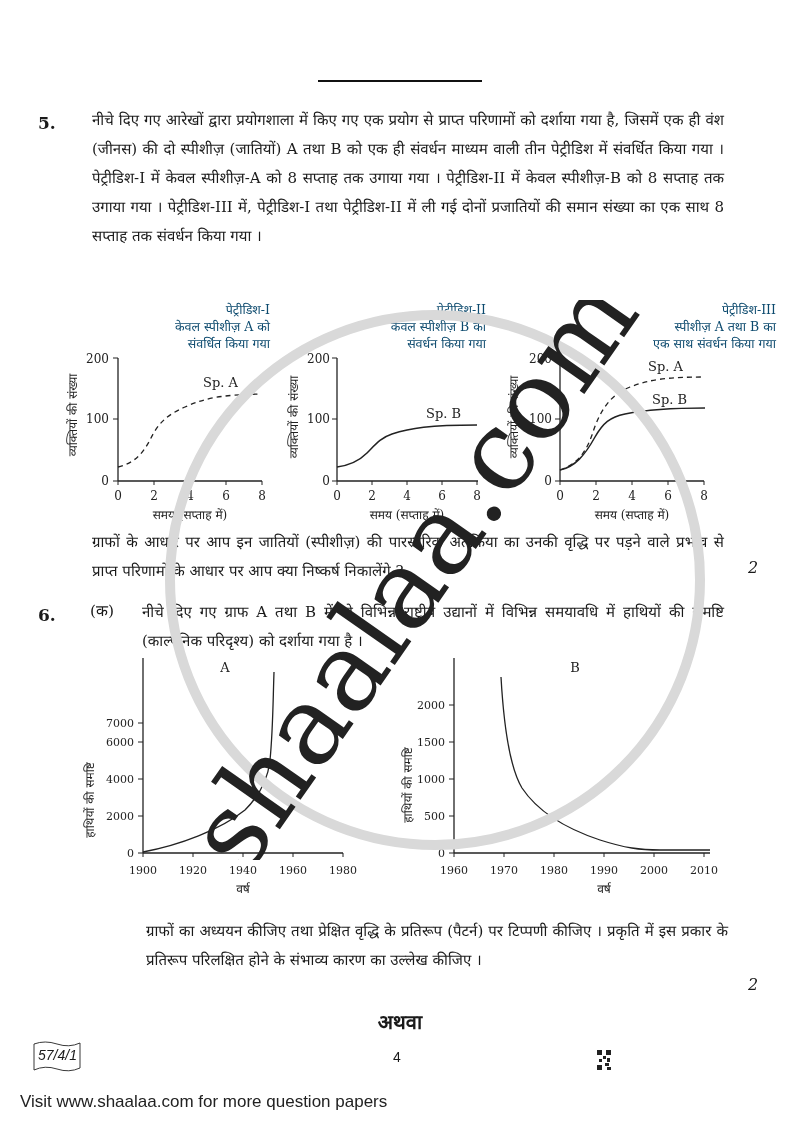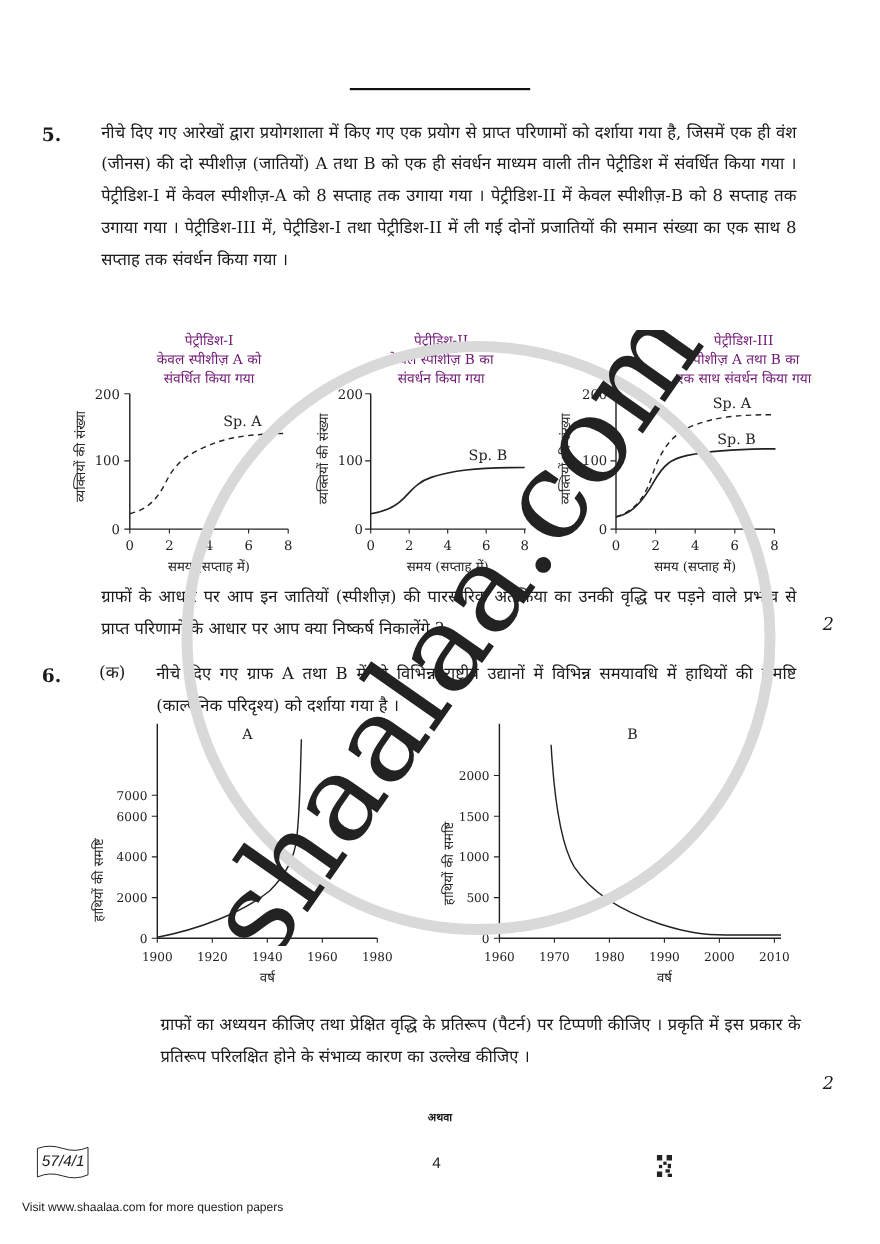--- a/index.html
+++ b/index.html
@@ -3,29 +3,29 @@
 <meta charset="utf-8">
 <style>
   html, body { margin: 0; padding: 0; background: #ffffff; }
   body { width: 800px; height: 1131px; position: relative; overflow: hidden;
          font-family: "DejaVu Serif", "Liberation Serif", serif; color: #1a1a1a; }
   .abs { position: absolute; }
   .rule { position: absolute; left: 318px; top: 80px; width: 164px; height: 2px; background: #111; }
   .qnum { position: absolute; font-weight: bold; font-size: 17px; }
   .para { position: absolute; font-size: 15px; line-height: 29px; text-align: justify; text-align-last: left; }
   .marks { position: absolute; font-style: italic; font-size: 16px; }
-  .chart-title { position: absolute; font-size: 12.5px; line-height: 17px; text-align: center; color: #701a75; }
+  .chart-title { position: absolute; font-size: 12.5px; line-height: 17px; text-align: right; color: #0c4a6e; }
   svg text { font-family: "DejaVu Serif", "Liberation Serif", serif; fill: #222; }
   .watermark { position: absolute; left: 155px; top: 300px; width: 560px; height: 560px; pointer-events: none; }
   .footer-code { position: absolute; left: 33px; top: 1040px; width: 48px; height: 34px; }
   .footer-code span { position: absolute; left: 5px; top: 7px; font-family: "Liberation Sans", sans-serif; font-size: 14px; font-style: italic; }
   .pageno { position: absolute; left: 393px; top: 1049px; font-family: "Liberation Sans", sans-serif; font-size: 14px; }
   .qr { position: absolute; left: 597px; top: 1050px; width: 14px; height: 20px; }
-  .visit { position: absolute; left: 20px; top: 1092px; font-family: "Liberation Sans", sans-serif; font-size: 11px; color: #222; }
-  .athva { position: absolute; left: 0; width: 800px; top: 1008px; text-align: center; font-weight: bold; font-size: 10px; }
+  .visit { position: absolute; left: 20px; top: 1092px; font-family: "Liberation Sans", sans-serif; font-size: 17px; color: #222; }
+  .athva { position: absolute; left: 0; width: 800px; top: 1008px; text-align: center; font-weight: bold; font-size: 20px; }
   .ka { position: absolute; left: 90px; top: 599px; font-size: 15.5px; }
 </style>
 </head>
 <body>
 
 <div class="rule"></div>
 
 <div class="qnum" style="left:38px; top:113px;">5.</div>
 <div class="para" style="left:92px; top:106px; width:632px;">नीचे दिए गए आरेखों द्वारा प्रयोगशाला में किए गए एक प्रयोग से प्राप्त परिणामों को दर्शाया गया है, जिसमें एक ही वंश (जीनस) की दो स्पीशीज़ (जातियों) A तथा B को एक ही संवर्धन माध्यम वाली तीन पेट्रीडिश में संवर्धित किया गया । पेट्रीडिश-I में केवल स्पीशीज़-A को 8 सप्ताह तक उगाया गया । पेट्रीडिश-II में केवल स्पीशीज़-B को 8 सप्ताह तक उगाया गया । पेट्रीडिश-III में, पेट्रीडिश-I तथा पेट्रीडिश-II में ली गई दोनों प्रजातियों की समान संख्या का एक साथ 8 सप्ताह तक संवर्धन किया गया ।</div>
 

